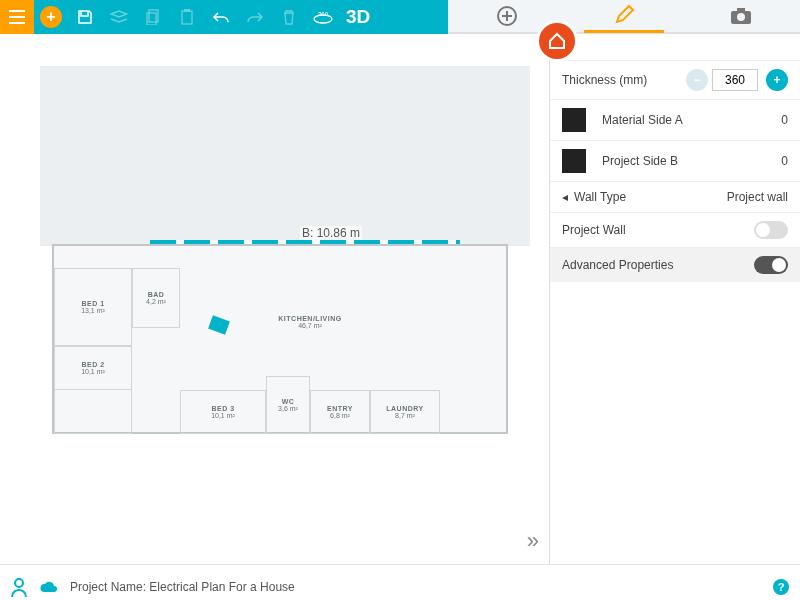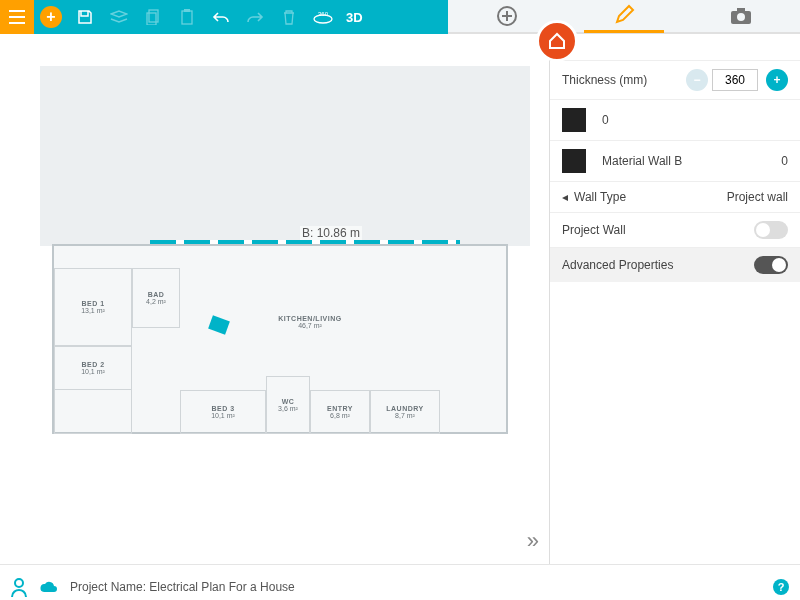--- a/index.html
+++ b/index.html
@@ -5,21 +5,21 @@
   * { box-sizing: border-box; margin: 0; padding: 0; font-family: Arial, sans-serif; }
   html, body { width: 800px; height: 600px; overflow: hidden; background: #fff; }
   .toolbar { display: flex; height: 34px; }
   .tb-left { display: flex; align-items: center; background: #00b3c8; flex: 0 0 56%; }
   .tb-right { display: flex; align-items: center; justify-content: space-around; flex: 1; background: #f2f5f7; border-bottom: 2px solid #e0e0e0; }
   .tb-btn { width: 34px; height: 34px; display: flex; align-items: center; justify-content: center; color: #fff; cursor: pointer; }
   .tb-btn.dim { opacity: 0.4; }
   .menu-btn { background: #ffa000; }
   .add-circle { width: 22px; height: 22px; border-radius: 50%; background: #ffa000; color: #fff; display: flex; align-items: center; justify-content: center; font-size: 16px; font-weight: bold; }
   .tb-text { color: #fff; font-weight: bold; font-size: 13px; padding: 0 6px; cursor: pointer; }
-  .tb3d { color: #fff; font-weight: bold; font-size: 13px; }
+  .tb3d { color: #fff; font-weight: bold; font-size: 19px; }
   .tab-btn { width: 80px; height: 34px; display: flex; align-items: center; justify-content: center; cursor: pointer; }
   .tab-btn.active { border-bottom: 3px solid #ffa000; }
   .orange-fab { position: absolute; left: 536px; top: 20px; width: 42px; height: 42px; border-radius: 50%; background: #e84c1a; display: flex; align-items: center; justify-content: center; cursor: pointer; border: 3px solid #fff; z-index: 5; }
   .main { display: flex; height: 530px; }
   .canvas-wrap { flex: 1; position: relative; background: #fff; border-right: 1px solid #ddd; overflow: hidden; }
   .canvas { position: absolute; inset: 0; }
   .lot { position: absolute; left: 40px; top: 32px; width: 490px; height: 180px; background: #eceff1; }
   .plan { position: absolute; left: 52px; top: 210px; width: 456px; height: 190px; border: 2px solid #bfc7cb; background: #f5f7f8; }
   .wallA { position: absolute; left: 150px; top: 206px; width: 310px; height: 10px; background: repeating-linear-gradient(90deg,#00b3c8 0 26px,#fff 26px 34px); }
   .room { position: absolute; display: flex; flex-direction: column; align-items: center; justify-content: center; font-size: 7px; color: #6a7378; text-align: center; border: 1px solid #d0d5d8; }
@@ -182,25 +182,26 @@
   <div class="side">
     <div class="side-title">Wall</div>
     <div class="side-row">
       <span class="lbl">Thickness (mm)</span>
       <div class="circle-btn">−</div>
       <input class="thk-input" value="360" style="">
       <div class="circle-btn plus">+</div>
     </div>
     <div class="side-row">
       <div class="swatch"></div>
+      <span class="lbl">Material Side A</span>
       <span>0</span>
     </div>
     <div class="side-row">
       <div class="swatch"></div>
-      <span class="lbl">Material Wall B</span>
+      <span class="lbl">Project Side B</span>
       <span>0</span>
     </div>
     <div class="side-row">
       <span style="margin-right:6px;">◂</span>
       <span class="lbl">Wall Type</span>
       <span>Project wall</span>
     </div>
     <div class="side-row">
       <span class="lbl">Project Wall</span>
       <div class="toggle">

